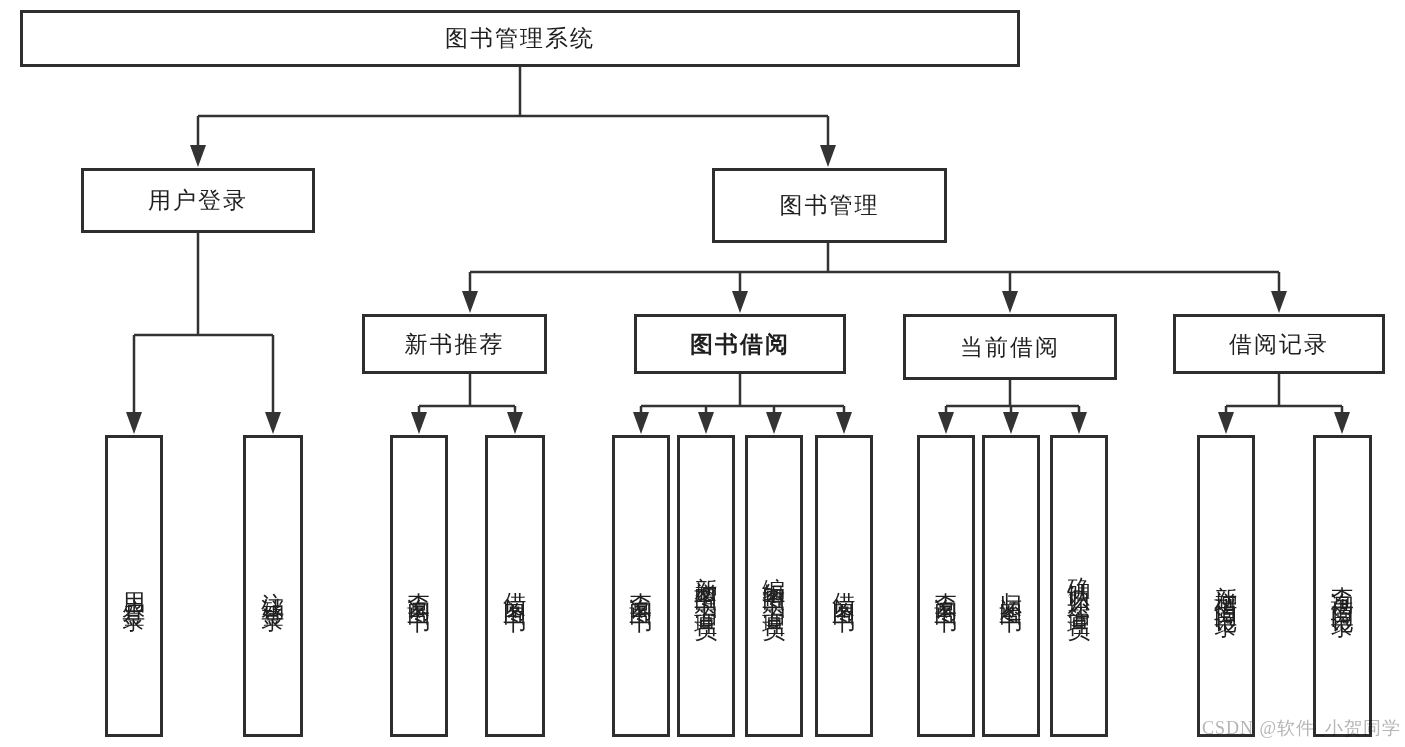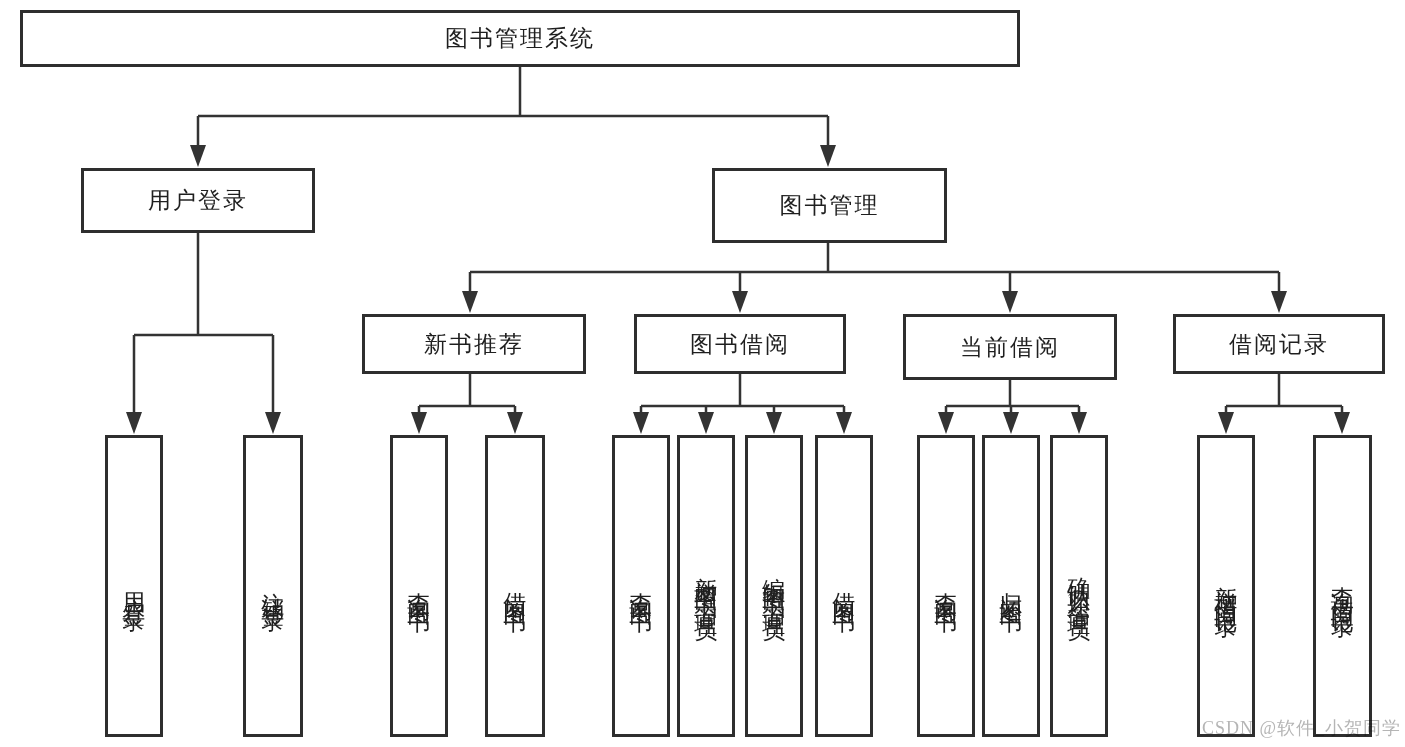--- a/index.html
+++ b/index.html
@@ -25,22 +25,22 @@
   }
   .leaf span{
     writing-mode:vertical-rl;
     letter-spacing:6px;line-height:1.15;
     white-space:nowrap;
   }
   
   .n-root{left:20px;top:10px;width:1000px;height:57px;}
   .n-login{left:81px;top:168px;width:234px;height:65px;}
   .n-mgmt{left:712px;top:168px;width:235px;height:75px;}
-  .n-l3a{left:362px;top:314px;width:224px;height:60px;}
-  .n-l3b{left:634px;top:314px;width:212px;height:60px;}
+  .n-l3a{left:362px;top:314px;width:185px;height:60px;}
+  .n-l3b{left:634px;top:314px;width:212px;height:60px;font-weight:bold;}
   .n-l3c{left:903px;top:314px;width:214px;height:66px;}
   .n-l3d{left:1173px;top:314px;width:212px;height:60px;}
   
   .leaf{top:435px;height:302px;width:58px;}
   .lf-1a{left:105px;} .lf-1b{left:243px;width:60px;}
   .lf-2a{left:390px;} .lf-2b{left:485px;width:60px;}
   .lf-3a{left:612px;} .lf-3b{left:677px;} .lf-3c{left:745px;} .lf-3d{left:815px;}
   .lf-4a{left:917px;} .lf-4b{left:982px;} .lf-4c{left:1050px;}
   .lf-5a{left:1197px;} .lf-5b{left:1313px;width:59px;}
   .watermark{

